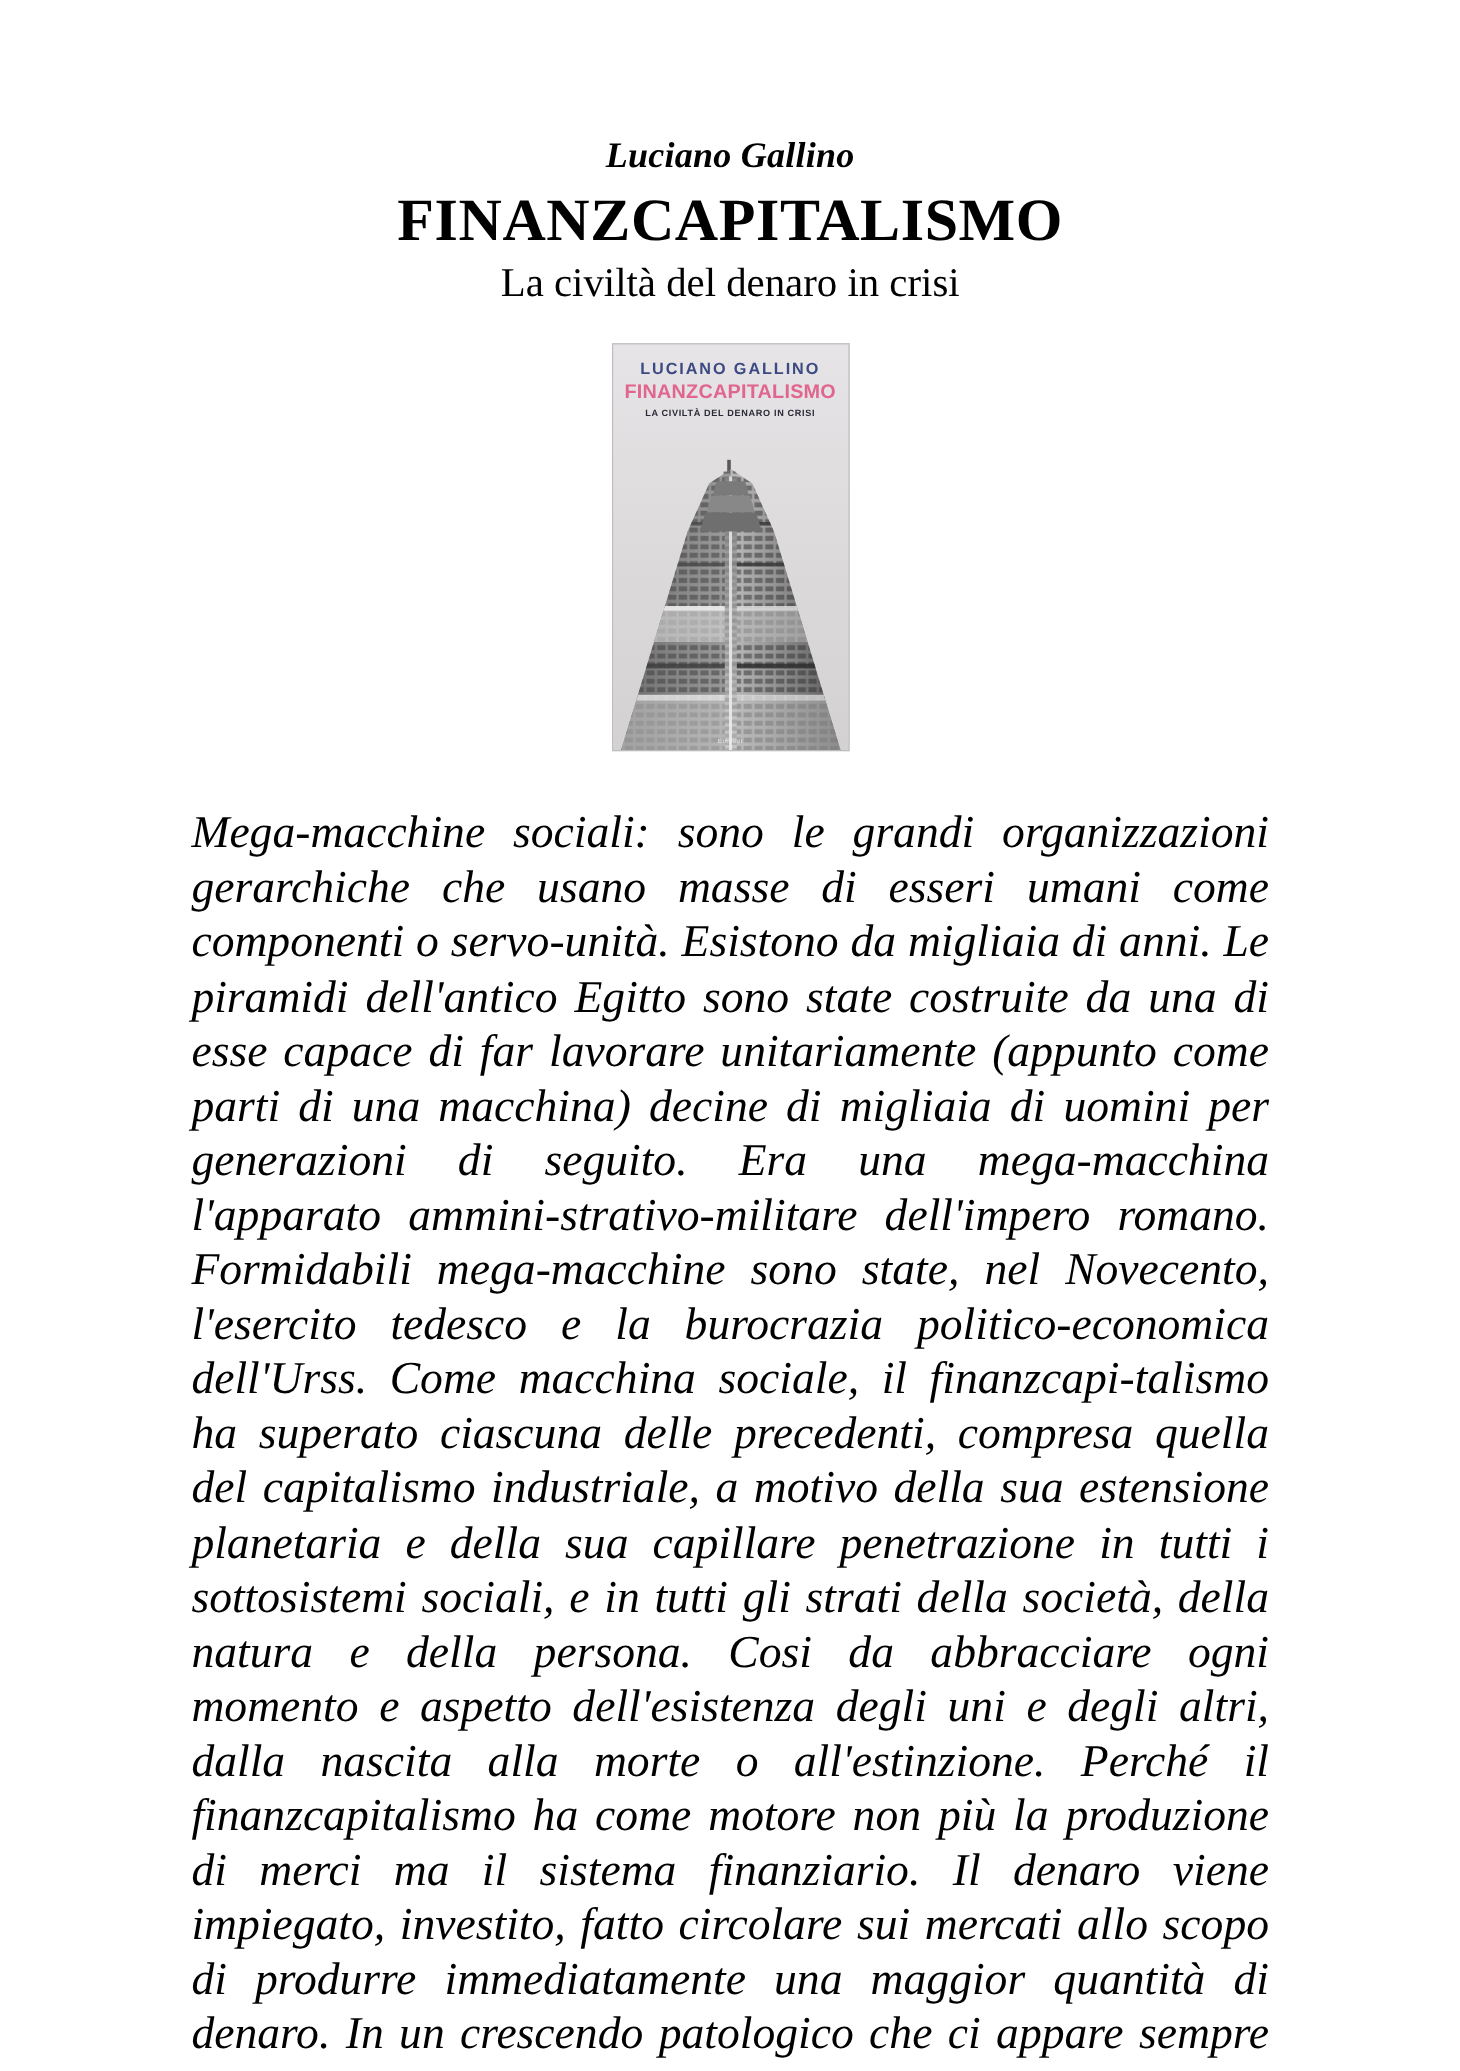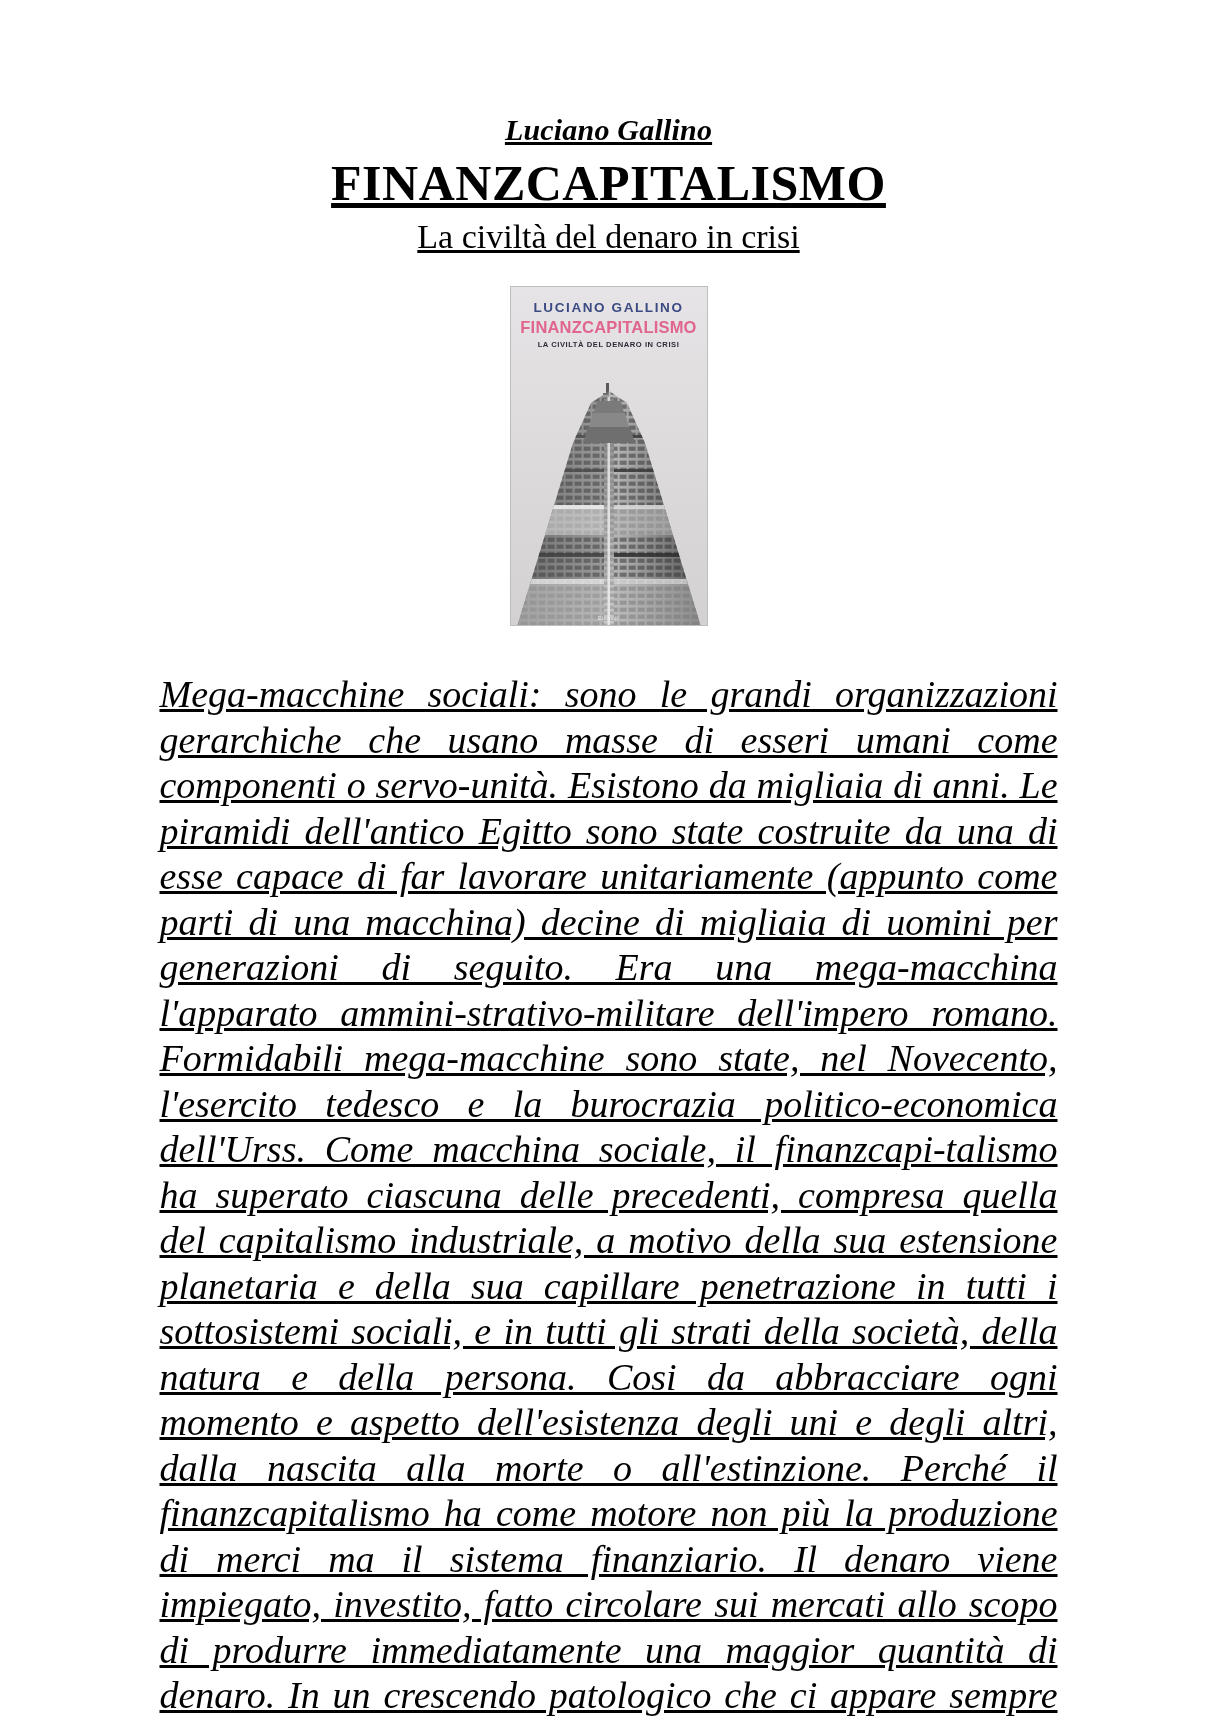--- a/index.html
+++ b/index.html
@@ -14,21 +14,20 @@
     color: #000000;
     overflow: hidden;
   }
 
   .page {
     position: relative;
     width: 1217px;
     height: 1376px;
     background: #ffffff;
     box-sizing: border-box;
-    text-decoration: underline;
   }
 
   
   .header {
     width: 100%;
     text-align: center;
     padding-top: 112px;
   }
   .author {
     font-style: italic;

